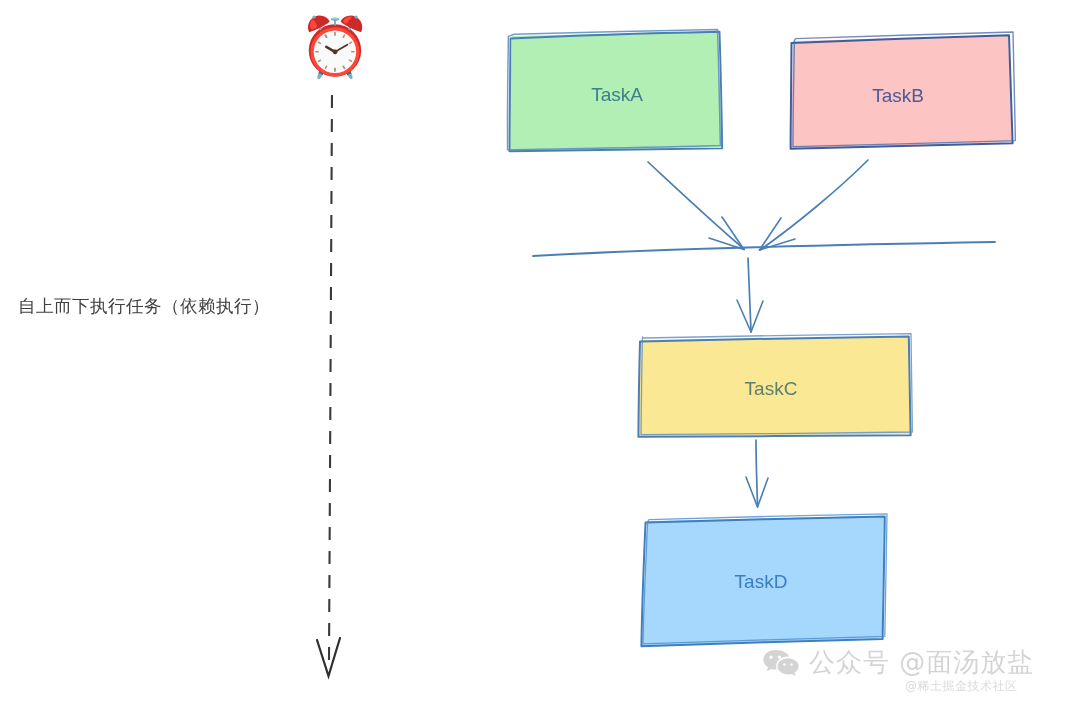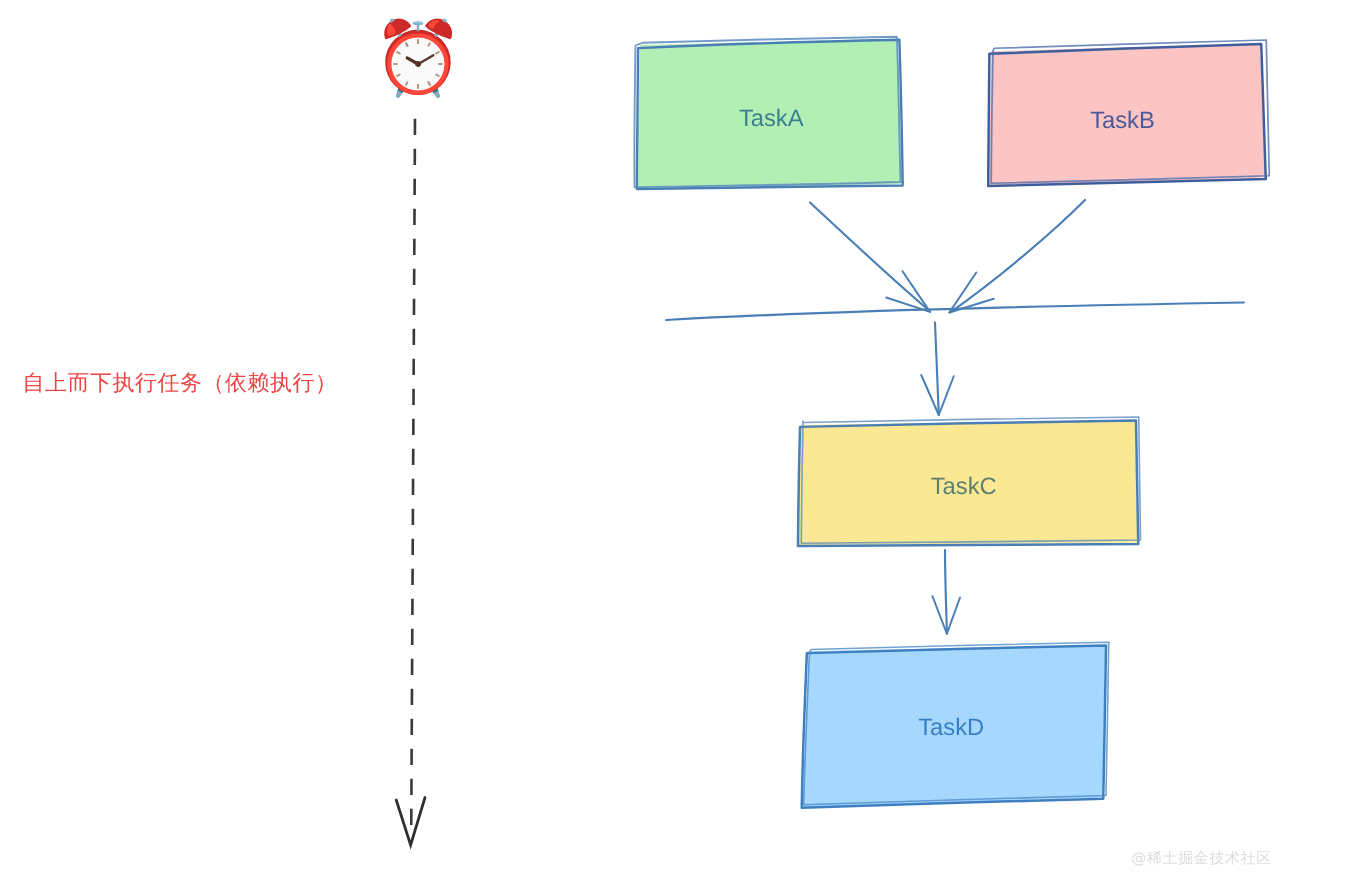--- a/index.html
+++ b/index.html
@@ -36,21 +36,21 @@
     line-height: 72px;
     text-align: center;
     user-select: none;
   }
 
   .timeline-caption {
     position: absolute;
     left: 18px;
     top: 294px;
     font-size: 17.5px;
-    color: #ef4444;
+    color: #404040;
     letter-spacing: 0.5px;
     white-space: nowrap;
     font-family: "Liberation Sans", "DejaVu Sans", sans-serif;
   }
 
   
   .watermark {
     position: absolute;
     left: 762px;
     top: 645px;
@@ -156,14 +156,25 @@
   <text x="898" y="102" text-anchor="middle" font-family="Liberation Sans, DejaVu Sans, sans-serif" font-size="19" fill="#4c5a97">TaskB</text>
   <text x="771" y="395" text-anchor="middle" font-family="Liberation Sans, DejaVu Sans, sans-serif" font-size="19" fill="#5d7f6e">TaskC</text>
   <text x="761" y="588" text-anchor="middle" font-family="Liberation Sans, DejaVu Sans, sans-serif" font-size="19" fill="#3a7ec4">TaskD</text>
 </svg>
 
 <div class="timeline-clock">⏰</div>
 
 <div class="timeline-caption">自上而下执行任务（依赖执行）</div>
 
 <div class="watermark">
+  <div class="wm-row1">
+    <svg class="wm-icon" viewBox="0 0 44 34" xmlns="http://www.w3.org/2000/svg">
+      <path d="M15.5,2 C7.6,2 1.5,7 1.5,13.2 C1.5,16.7 3.6,19.9 6.9,22 L5.4,26.6 L10.7,23.9 C12.2,24.3 13.8,24.5 15.5,24.5 C16,24.5 16.5,24.5 17,24.4 C16.6,23.3 16.4,22.1 16.4,20.9 C16.4,14.6 22.6,9.6 30.2,9.6 C30.6,9.6 31,9.6 31.4,9.7 C30,5.3 23.4,2 15.5,2 Z" fill="#9b9b9b"></path>
+      <circle cx="10.5" cy="10.2" r="1.9" fill="#ffffff"></circle>
+      <circle cx="20.2" cy="10.2" r="1.9" fill="#ffffff"></circle>
+      <path d="M42.5,20.8 C42.5,15.6 37,11.4 30.2,11.4 C23.4,11.4 17.9,15.6 17.9,20.8 C17.9,26 23.4,30.2 30.2,30.2 C31.7,30.2 33.1,30 34.4,29.6 L39,32 L37.7,28.2 C40.6,26.4 42.5,23.8 42.5,20.8 Z" fill="#9b9b9b"></path>
+      <circle cx="26" cy="18.7" r="1.5" fill="#ffffff"></circle>
+      <circle cx="34.3" cy="18.7" r="1.5" fill="#ffffff"></circle>
+    </svg>
+    <span class="wm-main">公众号 @面汤放盐</span>
+  </div>
   <div class="wm-row2">@稀土掘金技术社区</div>
 </div>
 
 </body></html>

